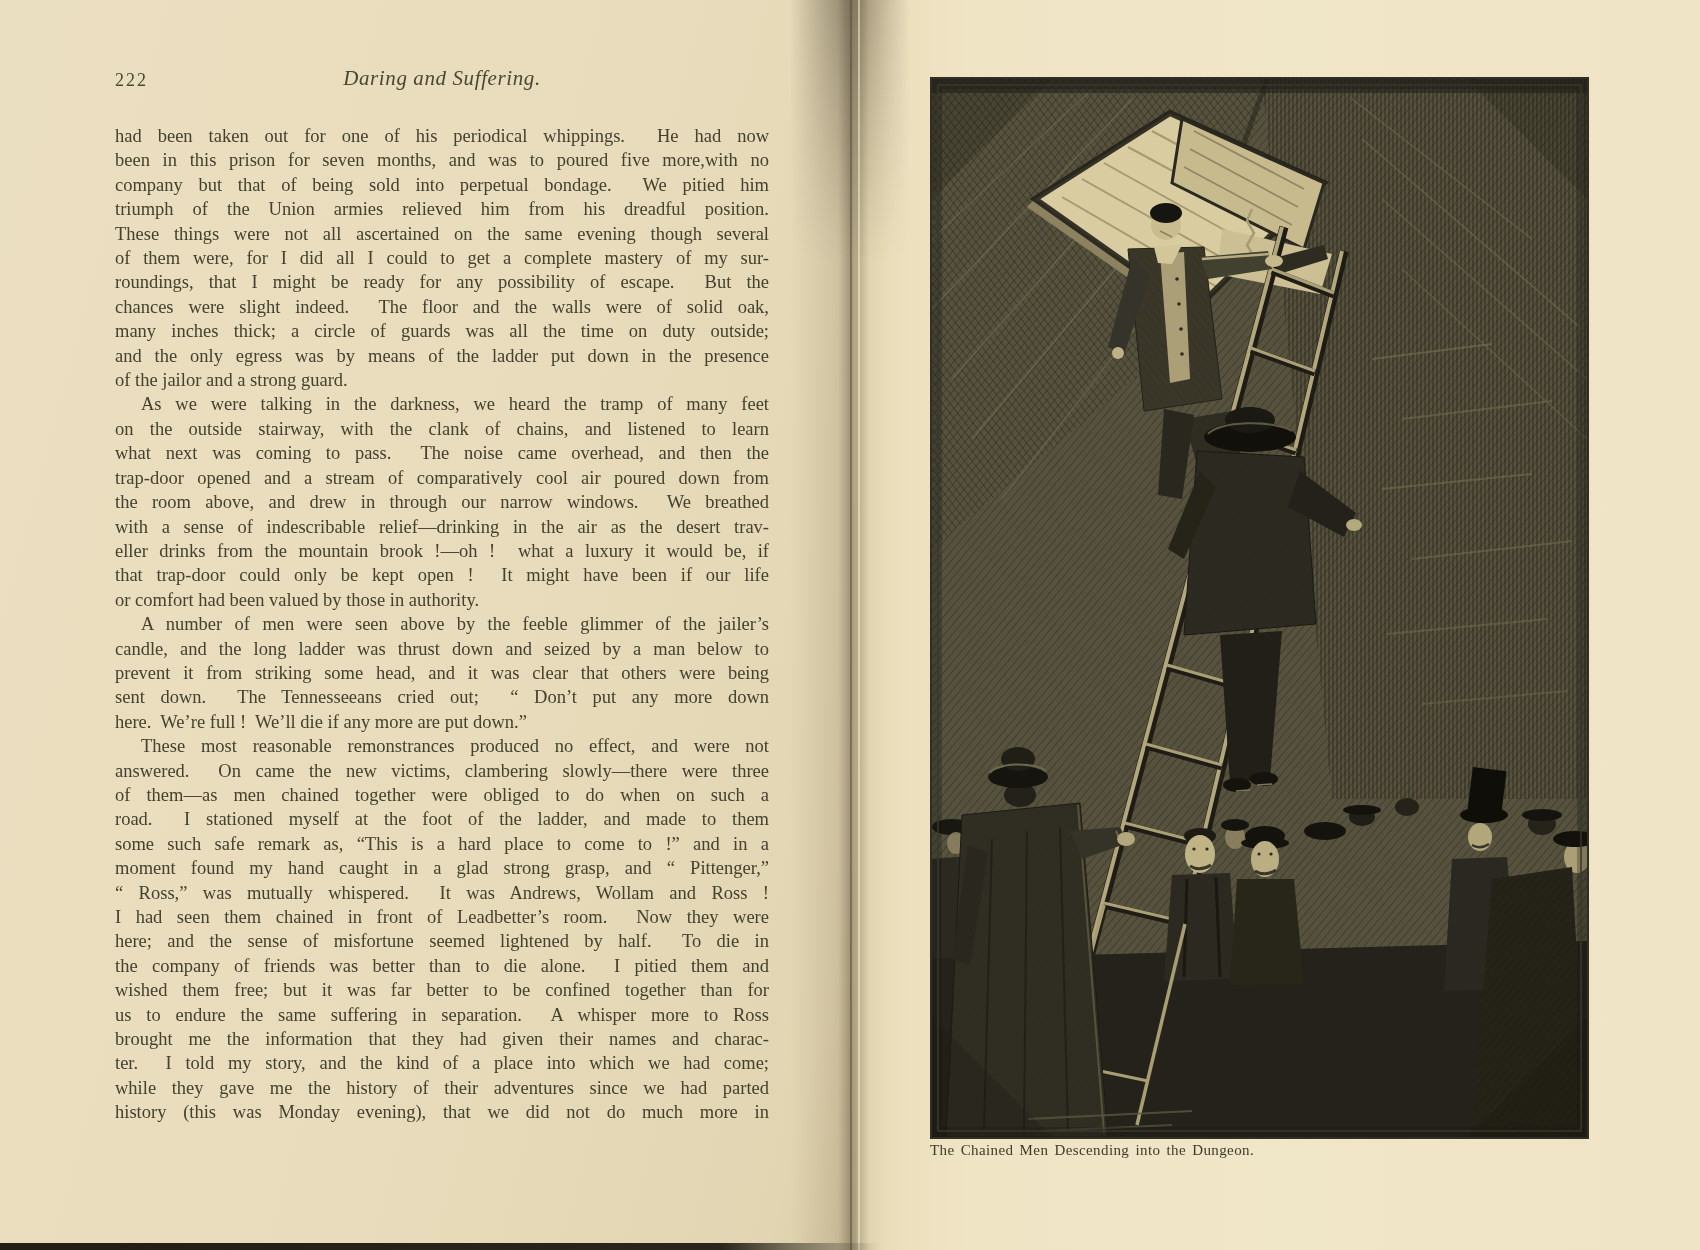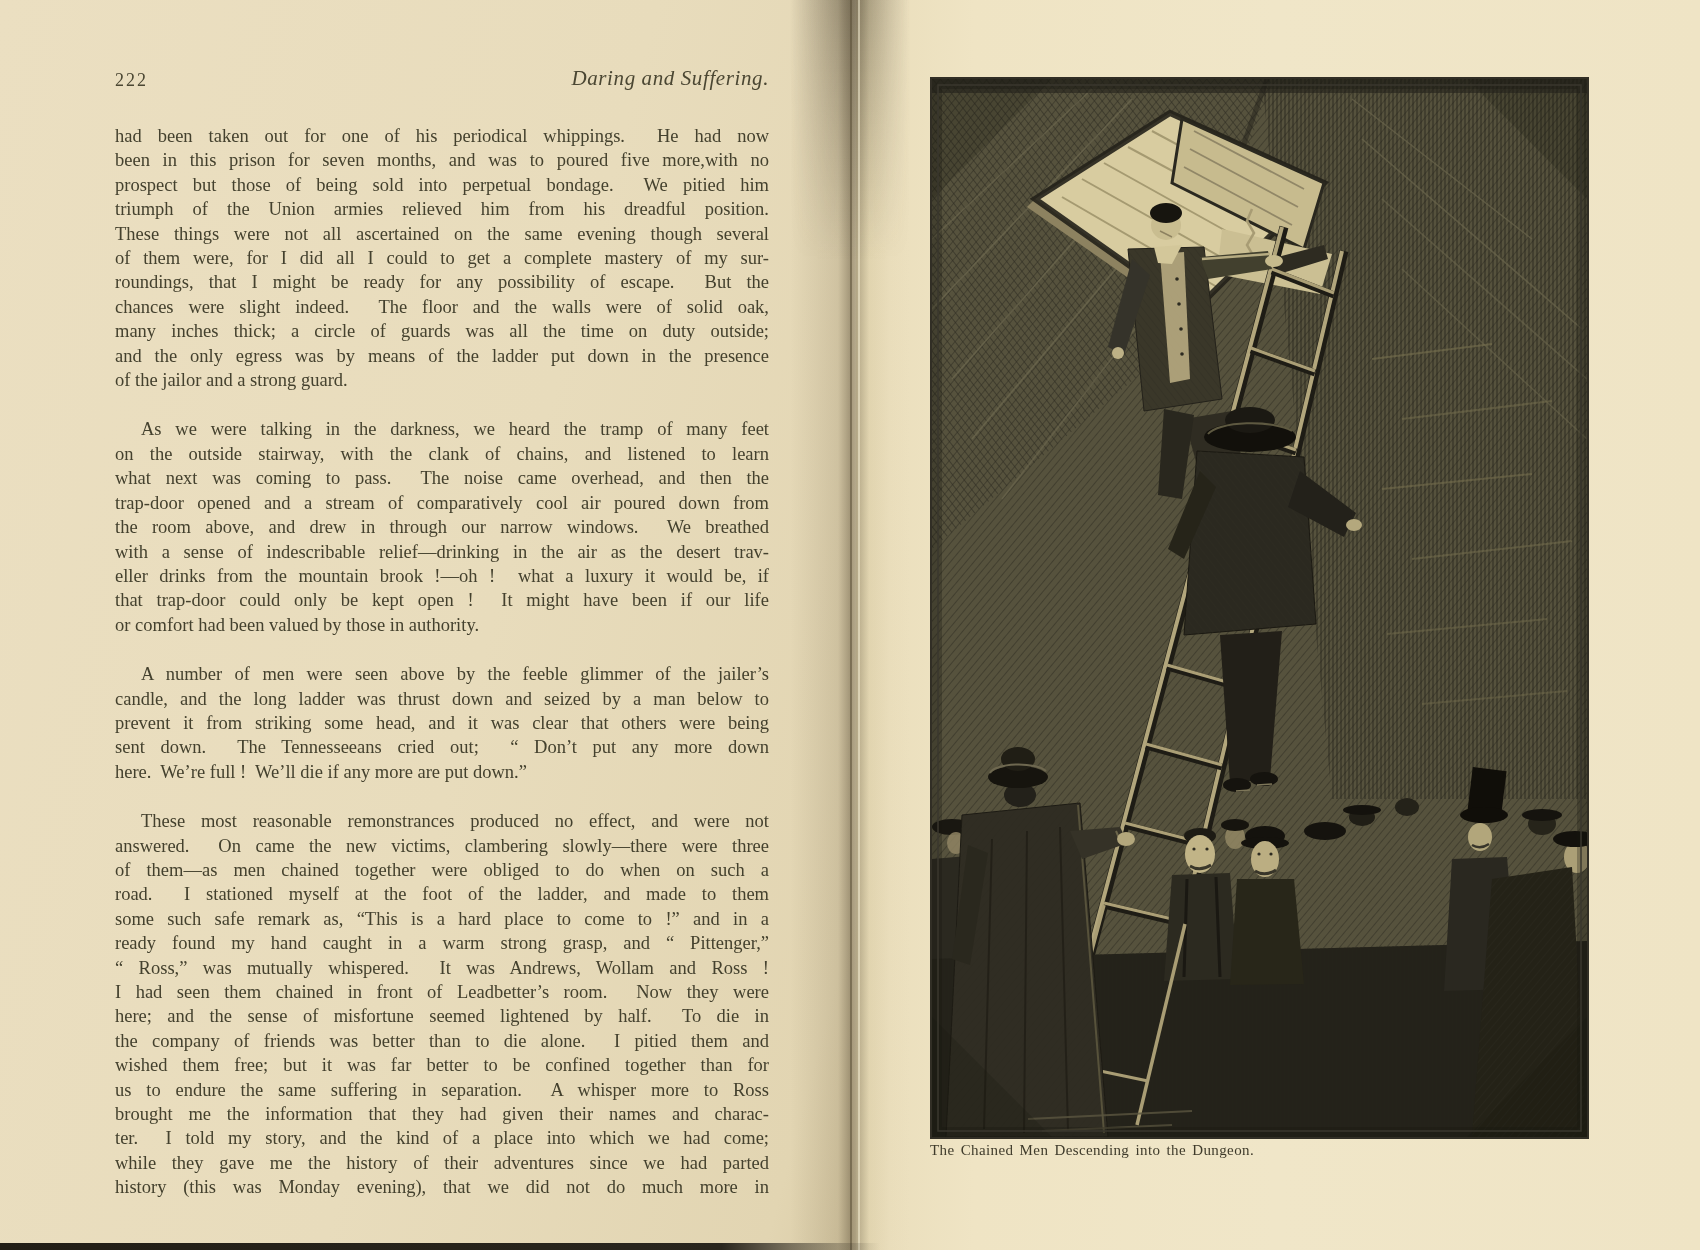--- a/index.html
+++ b/index.html
@@ -2,27 +2,27 @@
 <html><head>
 <meta charset="utf-8">
 <style>
   html,body{margin:0;padding:0;width:1700px;height:1250px;overflow:hidden;background:#e8dcbc;}
   .book{position:relative;width:1700px;height:1250px;font-family:"Liberation Serif","DejaVu Serif",serif;color:#45422f;}
 
   
   .page-left{position:absolute;left:0;top:0;width:860px;height:1250px;
     background:linear-gradient(105deg,#ebdfc1 0%,#e8dcbc 55%,#e2d5b2 92%,#d9cba6 100%);}
   .page-number{position:absolute;left:115px;top:70px;font-size:18px;letter-spacing:2px;color:#4b4733;}
-  .running-header{position:absolute;left:115px;top:66px;width:654px;text-align:right;
+  .running-header{position:absolute;left:115px;top:66px;width:654px;text-align:center;
     font-style:italic;font-size:21px;letter-spacing:.6px;color:#4b4733;}
   .text-column{position:absolute;left:115px;top:124px;width:654px;
     font-size:18.5px;line-height:24.4px;color:#44412e;}
   .line{white-space:pre-wrap;}
   .line.j{text-align:justify;text-align-last:justify;text-justify:inter-word;}
-  .line.indent{text-indent:26px;margin-top:25px;}
+  .line.indent{text-indent:26px;}
 
   
   .gutter{position:absolute;left:790px;top:0;width:120px;height:1250px;pointer-events:none;
     background:linear-gradient(90deg,rgba(110,95,65,0) 0%,rgba(110,95,65,.18) 40%,rgba(85,72,48,.45) 50%,rgba(60,50,34,.28) 55%,rgba(200,185,150,.10) 66%,rgba(240,230,200,0) 100%);}
   .gutter-top-shadow{position:absolute;left:790px;top:0;width:120px;height:260px;pointer-events:none;
     background:linear-gradient(180deg,rgba(50,42,28,.35),rgba(50,42,28,0));
     -webkit-mask-image:linear-gradient(90deg,transparent 0,black 45%,black 60%,transparent 100%);
     mask-image:linear-gradient(90deg,transparent 0,black 45%,black 60%,transparent 100%);}
   .fold-line{position:absolute;left:850px;top:0;width:2px;height:1250px;background:rgba(90,78,54,.55);}
   .page-edge-highlight{position:absolute;left:858px;top:0;width:2px;height:1250px;background:rgba(250,243,218,.5);}
@@ -44,21 +44,21 @@
 
 <div class="book">
 
   <div class="page-left">
     <div class="page-number">222</div>
     <div class="running-header">Daring and Suffering.</div>
     <div class="text-column">
         <div>
           <div class="line j">had been taken out for one of his periodical whippings.  He had now</div>
           <div class="line j">been in this prison for seven months, and was to poured five more,with no</div>
-          <div class="line j">prospect but those of being sold into perpetual bondage.  We pitied him</div>
+          <div class="line j">company but that of being sold into perpetual bondage.  We pitied him</div>
           <div class="line j">triumph of the Union armies relieved him from his dreadful position.</div>
           <div class="line j">These things were not all ascertained on the same evening though several</div>
           <div class="line j">of them were, for I did all I could to get a complete mastery of my sur-</div>
           <div class="line j">roundings, that I might be ready for any possibility of escape.  But the</div>
           <div class="line j">chances were slight indeed.  The floor and the walls were of solid oak,</div>
           <div class="line j">many inches thick; a circle of guards was all the time on duty outside;</div>
           <div class="line j">and the only egress was by means of the ladder put down in the presence</div>
           <div class="line">of the jailor and a strong guard.</div>
         </div>
         <div>
@@ -78,21 +78,21 @@
           <div class="line j">prevent it from striking some head, and it was clear that others were being</div>
           <div class="line j">sent down.  The Tennesseeans cried out;  “ Don’t put any more down</div>
           <div class="line">here.  We’re full !  We’ll die if any more are put down.”</div>
         </div>
         <div>
           <div class="line j indent">These most reasonable remonstrances produced no effect, and were not</div>
           <div class="line j">answered.  On came the new victims, clambering slowly—there were three</div>
           <div class="line j">of them—as men chained together were obliged to do when on such a</div>
           <div class="line j">road.  I stationed myself at the foot of the ladder, and made to them</div>
           <div class="line j">some such safe remark as, “This is a hard place to come to !” and in a</div>
-          <div class="line j">ready found my hand caught in a warm strong grasp, and “ Pittenger,”</div>
+          <div class="line j">moment found my hand caught in a glad strong grasp, and “ Pittenger,”</div>
           <div class="line j">“ Ross,” was mutually whispered.  It was Andrews, Wollam and Ross !</div>
           <div class="line j">I had seen them chained in front of Leadbetter’s room.  Now they were</div>
           <div class="line j">here; and the sense of misfortune seemed lightened by half.  To die in</div>
           <div class="line j">the company of friends was better than to die alone.  I pitied them and</div>
           <div class="line j">wished them free; but it was far better to be confined together than for</div>
           <div class="line j">us to endure the same suffering in separation.  A whisper more to Ross</div>
           <div class="line j">brought me the information that they had given their names and charac-</div>
           <div class="line j">ter.  I told my story, and the kind of a place into which we had come;</div>
           <div class="line j">while they gave me the history of their adventures since we had parted</div>
           <div class="line j">history (this was Monday evening), that we did not do much more in</div>

